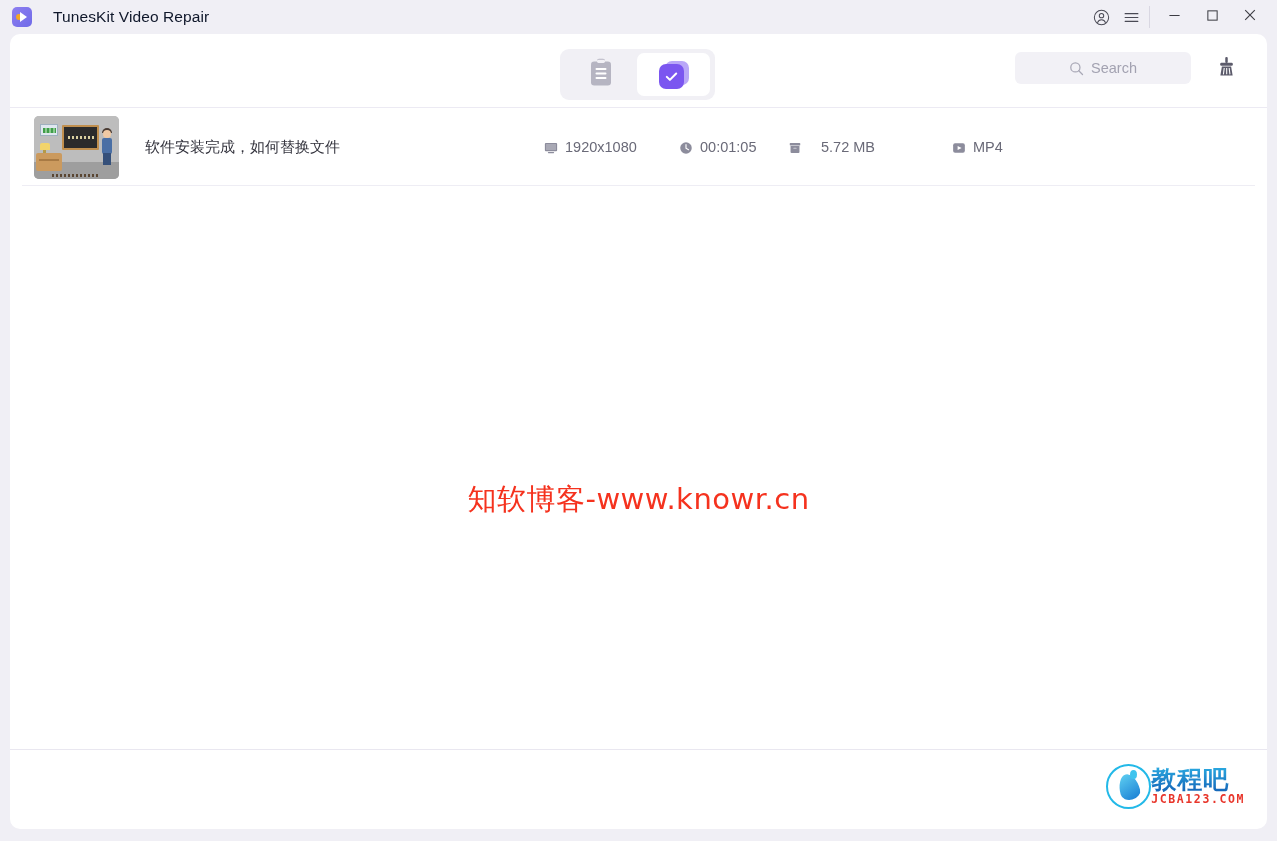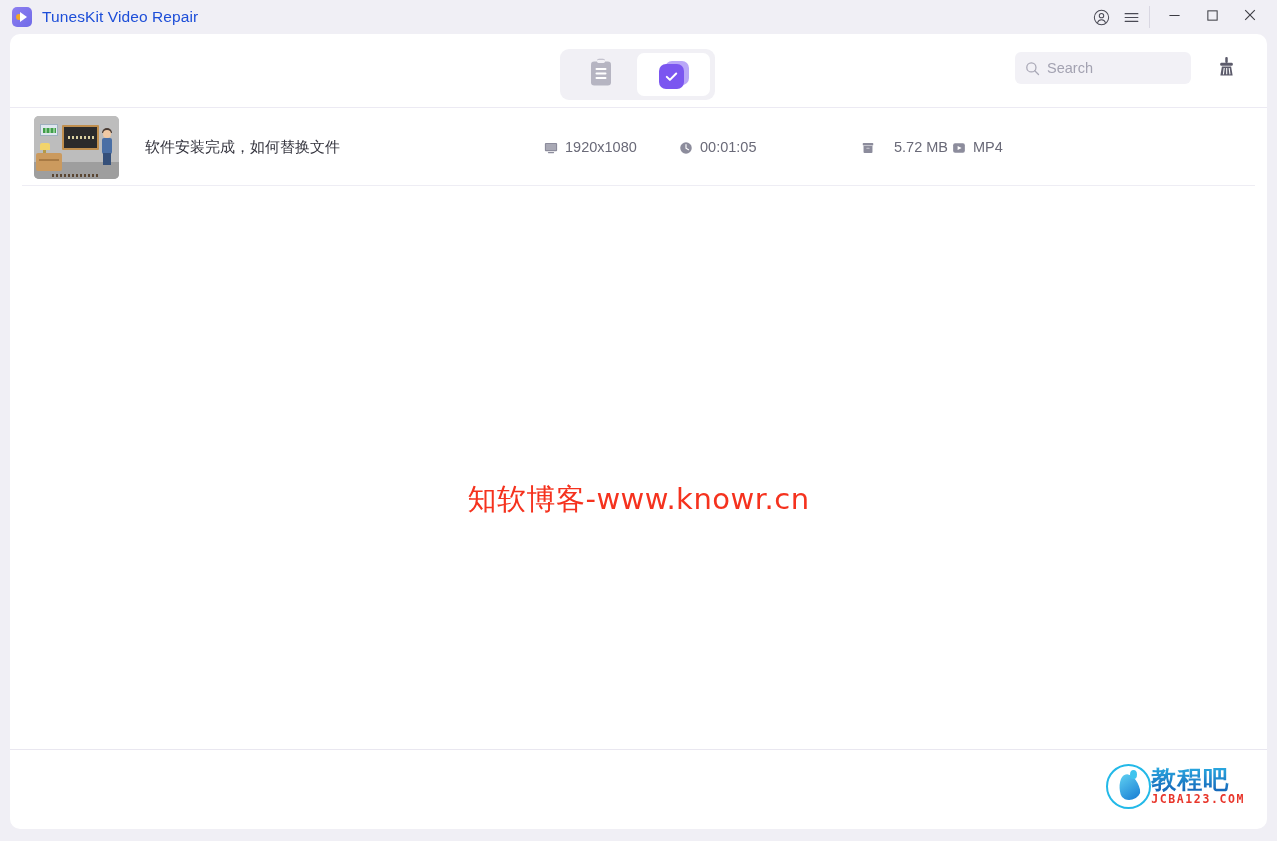--- a/index.html
+++ b/index.html
@@ -47,23 +47,23 @@
     border-bottom: 5px solid transparent;
   }
   #app-logo .wrench-dot {
     position: absolute;
     left: 4px; top: 7px;
     width: 6px; height: 6px;
     border-radius: 50%;
     background: #f5a623;
   }
   #app-title {
-    margin-left: 10px;
+    margin-left: 21px;
     font-size: 15.5px;
-    color: #1d4ed8;
+    color: #0f172a;
     letter-spacing: 0.1px;
     white-space: nowrap;
   }
   #titlebar-controls {
     position: absolute;
     right: 0; top: 0;
     height: 34px;
     display: flex;
     align-items: center;
   }
@@ -143,20 +143,21 @@
     justify-content: center;
   }
   #search-wrap {
     position: absolute;
     right: 76px; top: 18px;
     width: 176px; height: 32px;
     background: #f2f1f6;
     border-radius: 6px;
     display: flex;
     align-items: center;
+    padding-left: 44px;
   }
   #search-icon { margin: 0 7px 0 10px; color: #a9a8b6; display: flex; }
   #search-input {
     border: none;
     outline: none;
     background: transparent;
     font-family: inherit;
     font-size: 14.5px;
     color: #4a4a55;
     width: 130px;
@@ -287,21 +288,21 @@
     display: flex;
     align-items: flex-end;
     gap: 7px;
     color: #6a6a78;
     font-size: 14.5px;
     white-space: nowrap;
   }
   .meta-icon { color: #8c8c9c; display: flex; align-items: center; }
   #meta-resolution { left: 522px; }
   #meta-duration   { left: 657px; }
-  #meta-size       { left: 839px; gap: 19px; }
+  #meta-size       { left: 766px; gap: 19px; }
   #meta-format     { left: 930px; }
 
   
   #watermark {
     position: absolute;
     left: 0; top: 0;
     width: 1257px; height: 714px;
     display: flex;
     align-items: center;
     justify-content: center;

